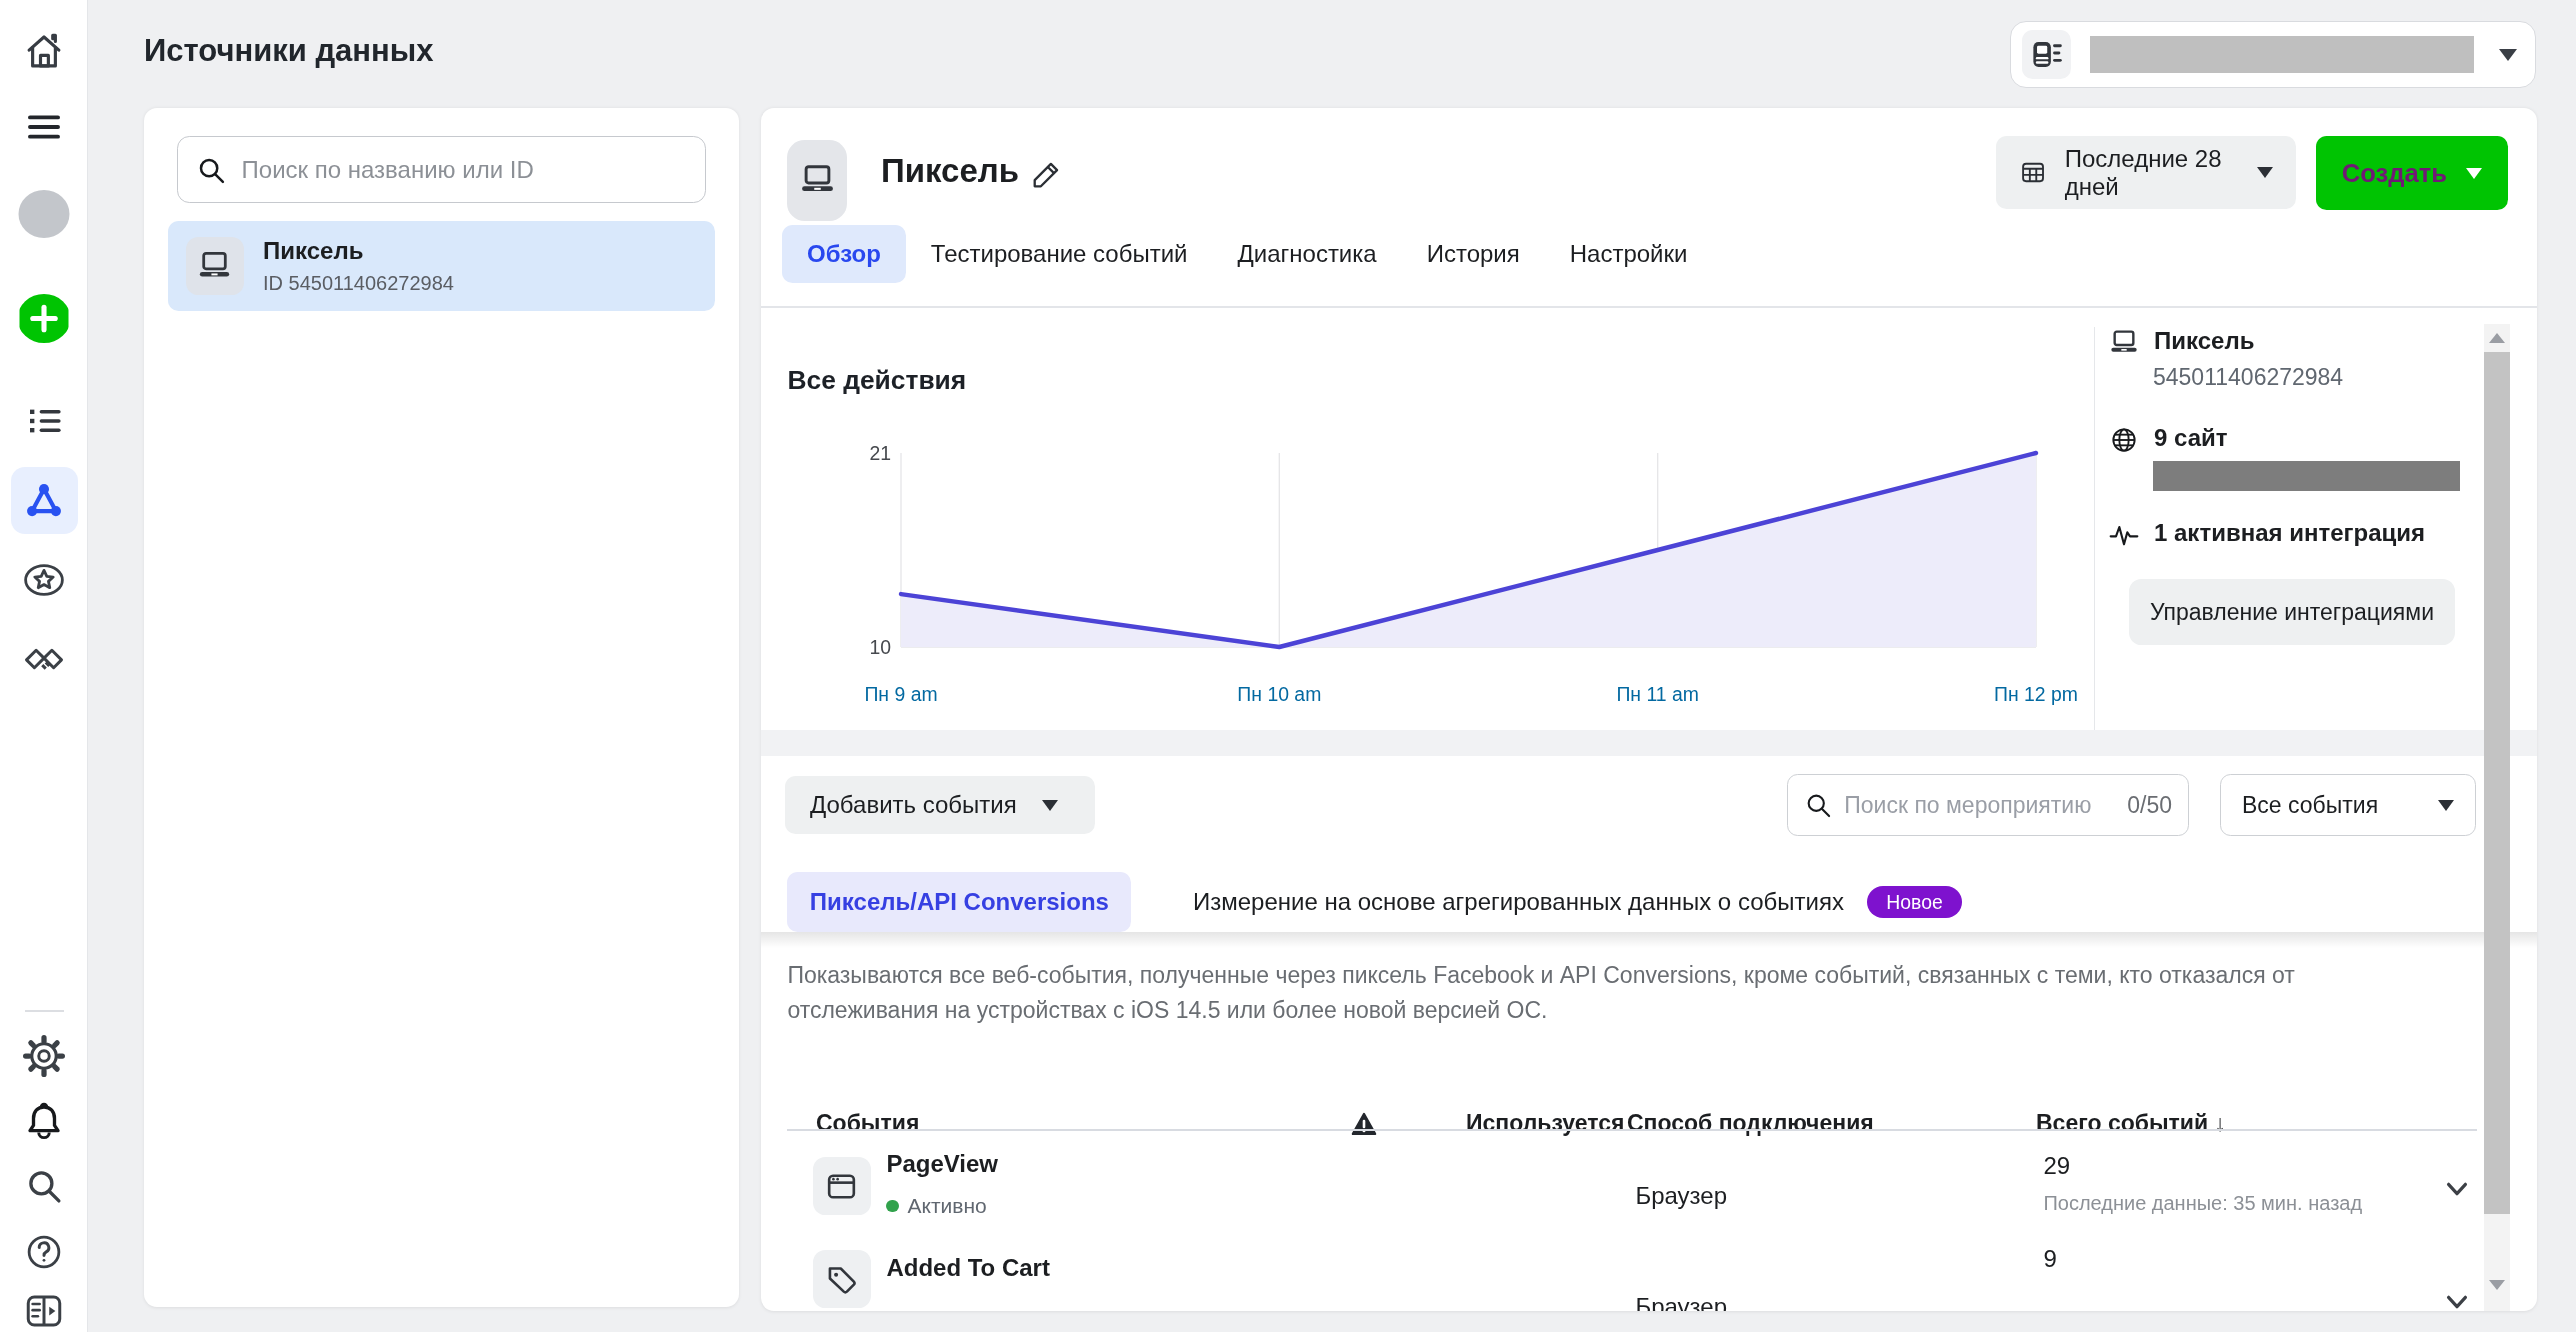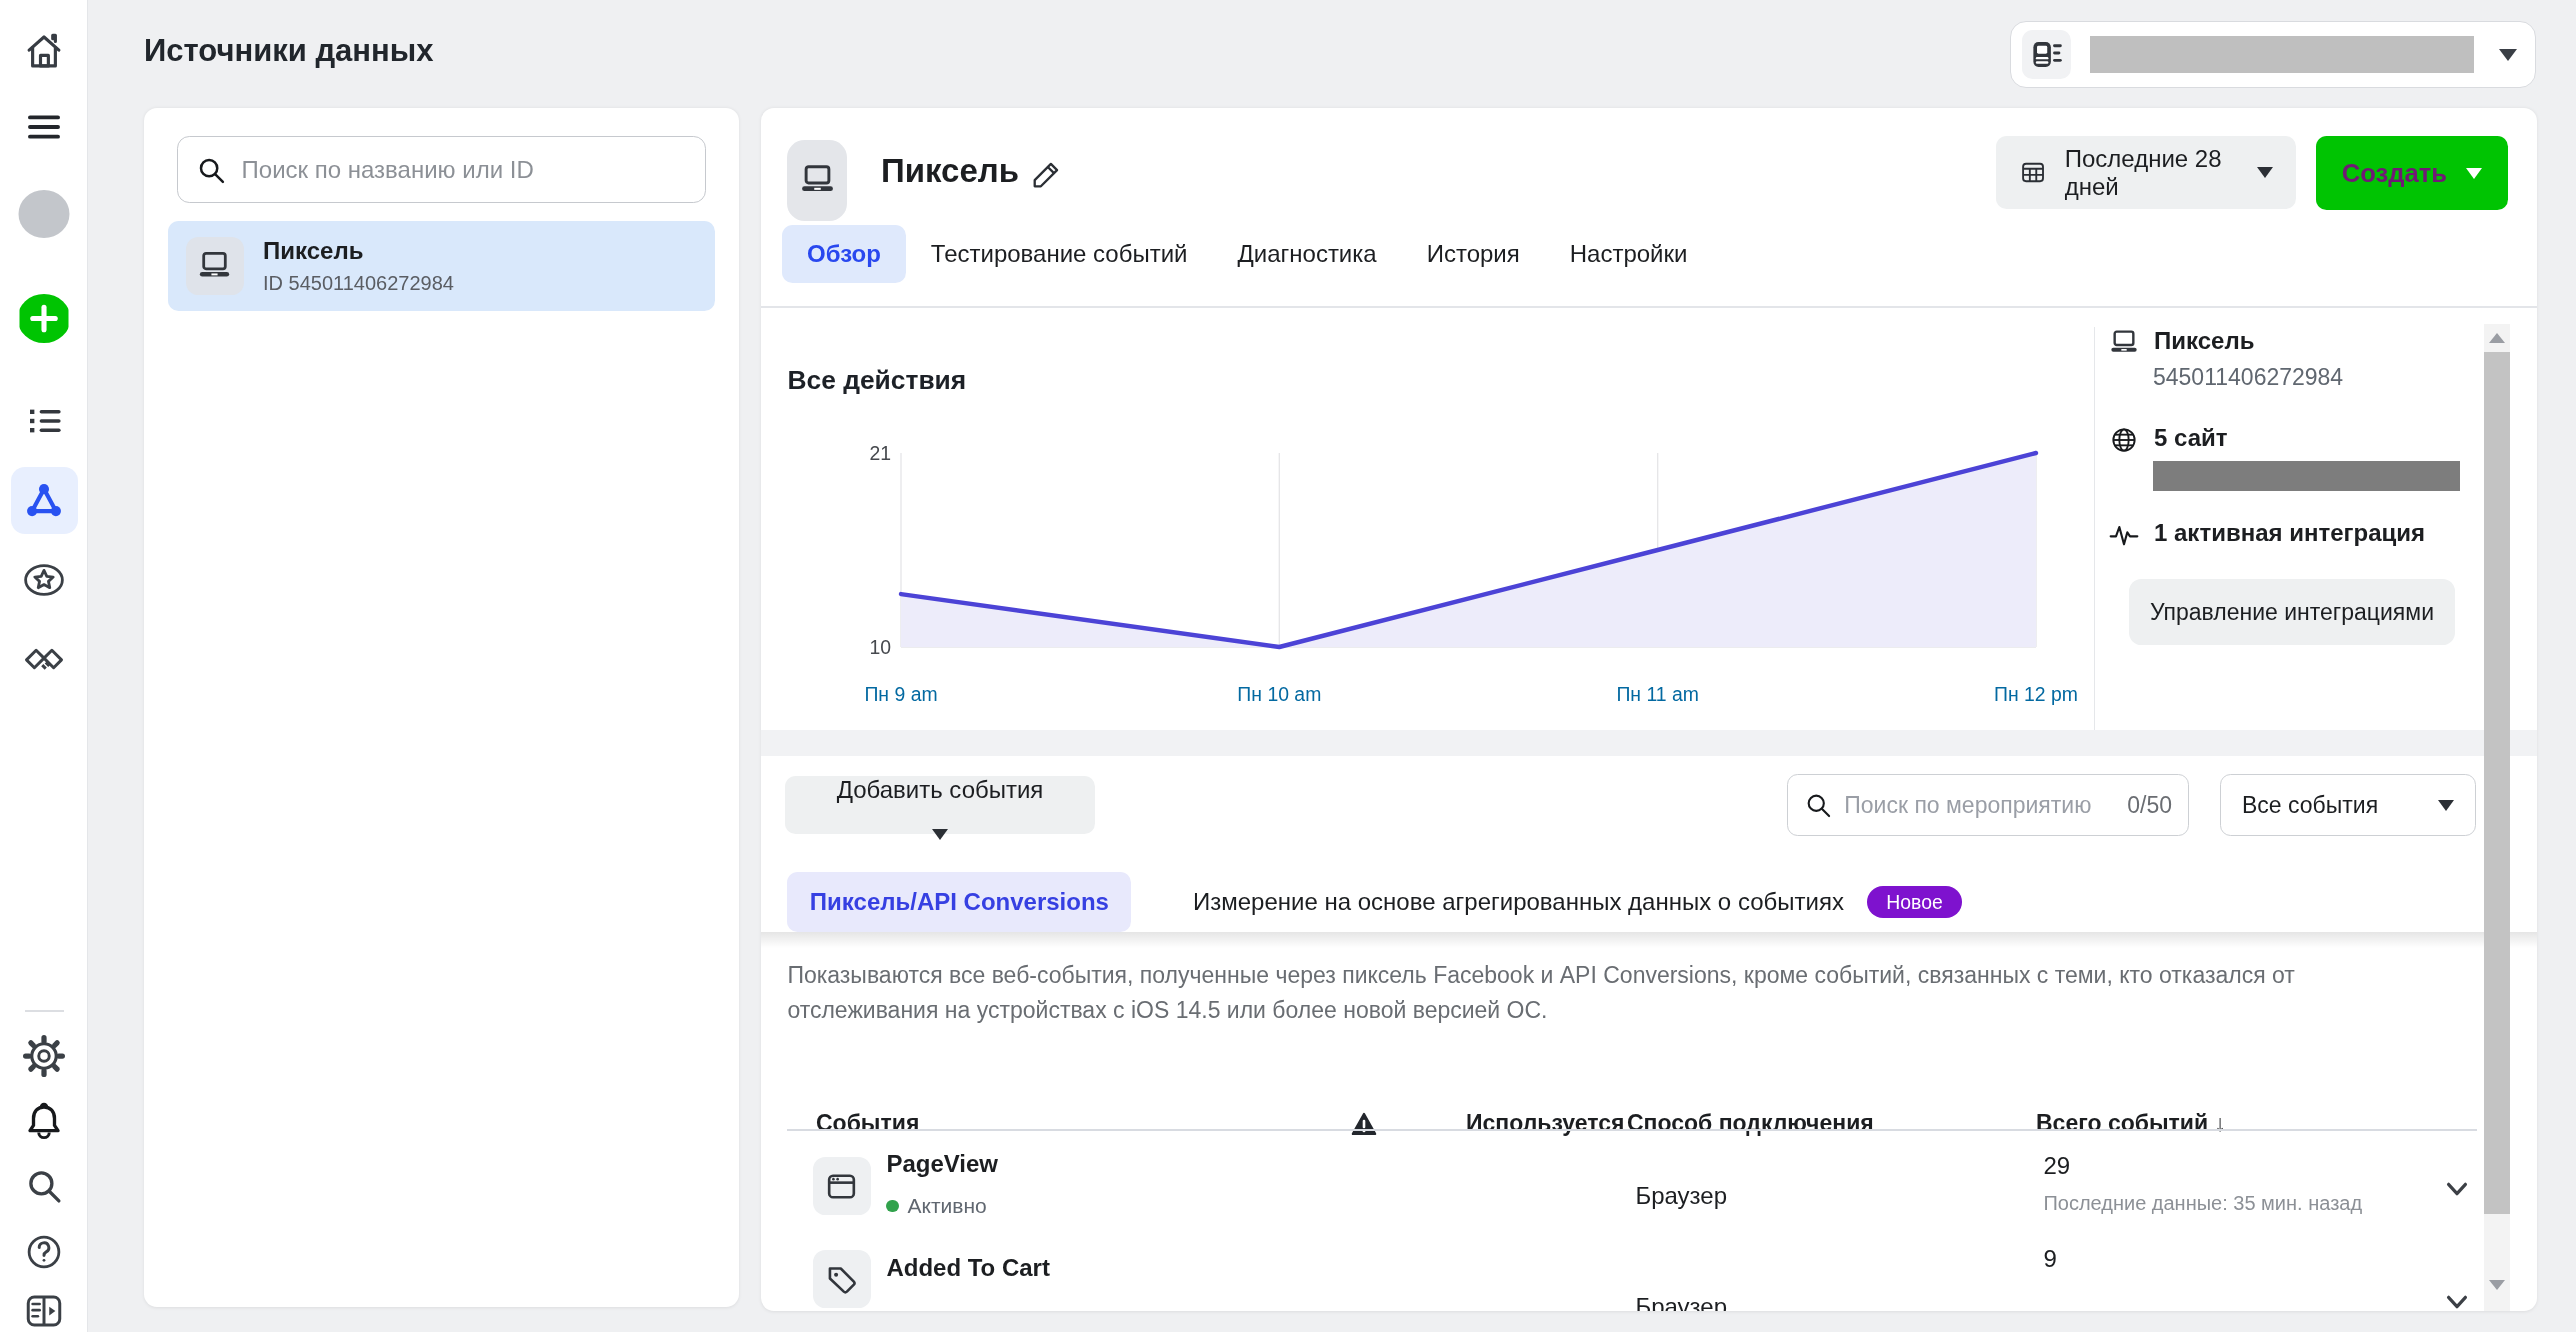--- a/index.html
+++ b/index.html
@@ -88,21 +88,21 @@
   .info-name { font-size:24px; font-weight:bold; }
   .info-id { position:absolute; left:1392px; top:256px; font-size:23px; color:#606770; }
   .site-bar { position:absolute; left:1392px; top:353px; width:307px; height:30px; background:#7d7d7d; }
   .manage-btn { position:absolute; left:1368px; top:471px; width:326px; height:66px; background:#eef0f1;
                 border-radius:12.3px; display:flex; align-items:center; justify-content:center; font-size:23px; }
 
   .section-gap { position:absolute; left:0; top:622px; width:100%; height:26.4px; background:#f1f2f4; }
 
   
   .add-pill { position:absolute; left:24px; top:668px; width:310px; height:58px; background:#eef0f1;
-              border-radius:10.6px; display:flex; align-items:center; padding:0 25px; gap:25px;flex-direction:column; }
+              border-radius:10.6px; display:flex; align-items:center; padding:0 25px; gap:25px; }
   .add-pill .lbl { font-size:24px; }
   .ev-search { position:absolute; left:1026px; top:666px; width:402px; height:62px; border:1.8px solid #cdd0d4;
                border-radius:10.6px; display:flex; align-items:center; padding:0 16px; }
   .ev-search input { border:none; outline:none; flex:1; min-width:0; font-size:23px; margin-left:12.3px;
                      font-family:inherit; background:transparent; }
   .ev-search input::placeholder { color:#9a9ea6; }
   .ev-search .cnt { font-size:23px; color:#6a6d72; margin-left:5.3px; }
   .ev-filter { position:absolute; left:1459px; top:666px; width:256px; height:62px; border:1.8px solid #cdd0d4;
                border-radius:10.6px; display:flex; align-items:center; justify-content:space-between; padding:0 21px; }
   .ev-filter .lbl { font-size:23px; }
@@ -379,21 +379,21 @@
   <div class="info-row" style="top:316px">
     <span class="ic">
       <svg viewBox="0 0 48 48" fill="none" stroke="#17191c" stroke-width="2.8">
         <circle cx="24" cy="24" r="16"></circle>
           <ellipse cx="24" cy="24" rx="7" ry="16"></ellipse>
         <line x1="8" y1="24" x2="40" y2="24"></line>
           <line x1="10.5" y1="16" x2="37.5" y2="16"></line>
           <line x1="10.5" y1="32" x2="37.5" y2="32"></line>
       </svg>
     </span>
-    <span class="info-name">5 сайт</span>
+    <span class="info-name">9 сайт</span>
   </div>
   <div class="site-bar"></div>
   <div class="info-row" style="top:411px">
     <span class="ic">
       <svg viewBox="0 0 48 48" fill="none" stroke="#17191c" stroke-width="3.2" stroke-linecap="round" stroke-linejoin="round">
         <polyline points="4,26 12,26 17,12 24,38 29,20 33,26 44,26"></polyline>
       </svg>
     </span>
     <span class="info-name">1 активная интеграция</span>
   </div>

